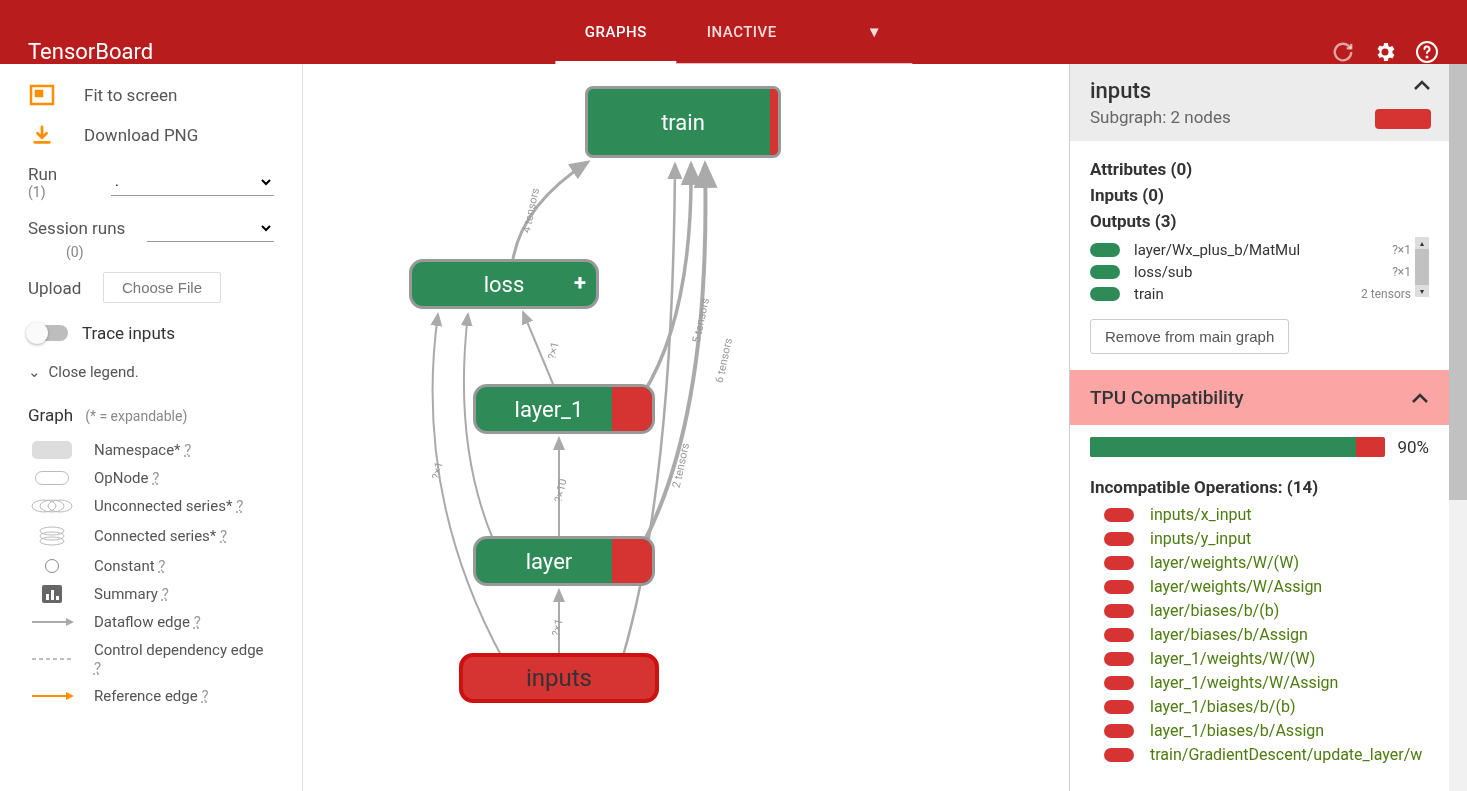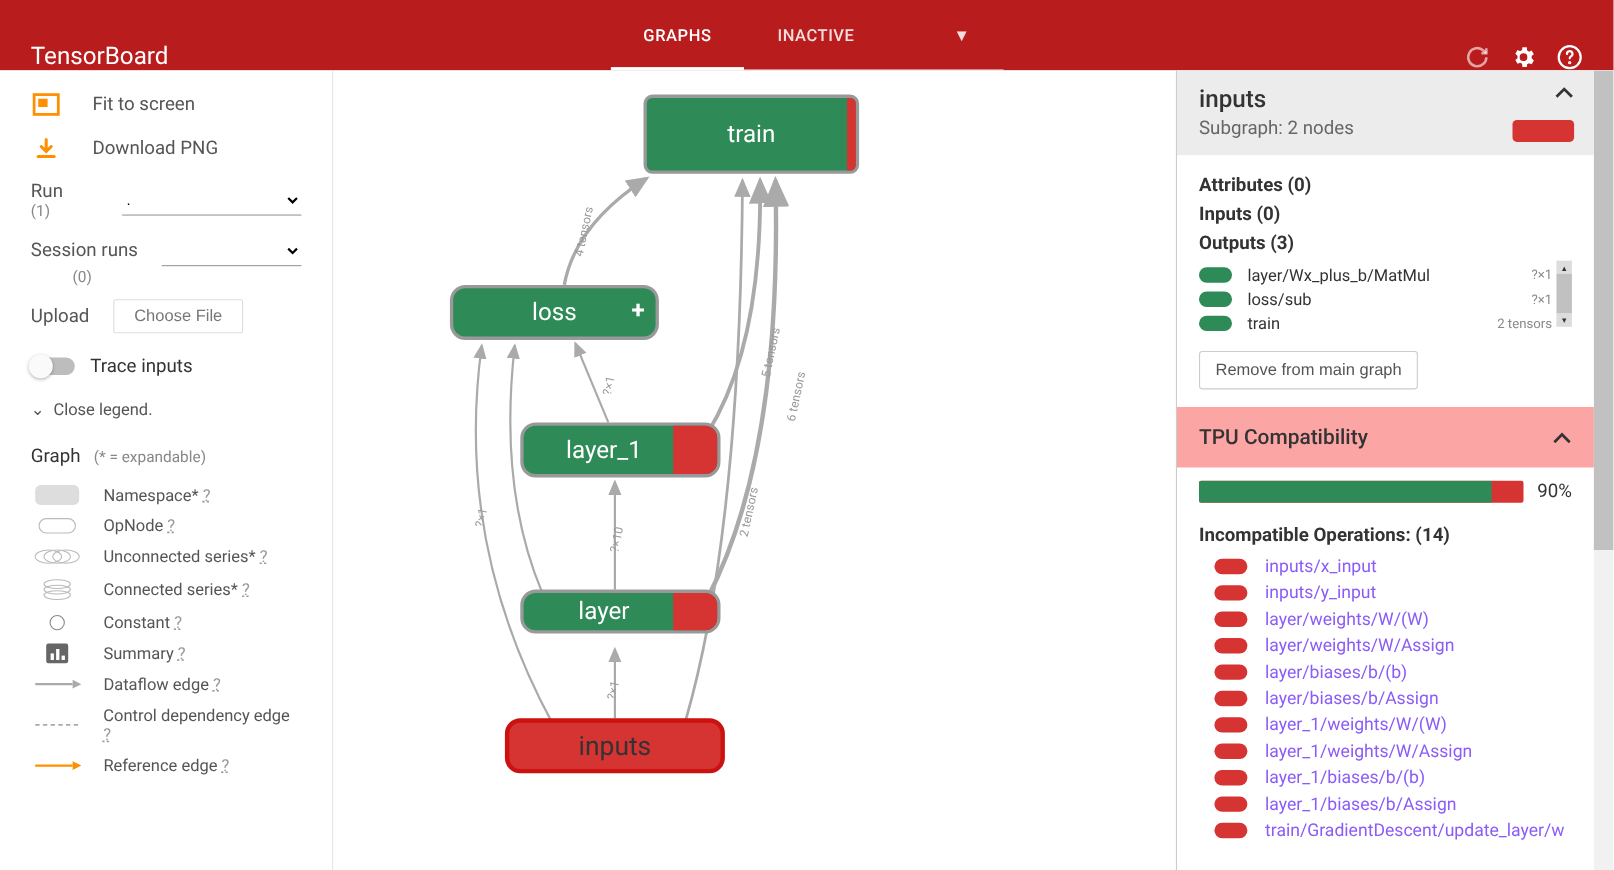--- a/index.html
+++ b/index.html
@@ -35,21 +35,21 @@
 .legend-icon { width: 48px; display: flex; justify-content: center; }
 .q { color: #999; text-decoration: underline dotted; cursor: help; }
 .canvas { flex: 1; background: #fff; position: relative; }
 .node { position: absolute; border-radius: 12px; display: flex; align-items: center; justify-content: center; font-size: 22px; }
 .node-train { left: 282px; top: 22px; width: 196px; height: 72px; background: #2e8b57; border: 3px solid #999; border-radius: 8px; color: #fff; }
 .node-train::after { content: ''; position: absolute; right: 0; top: 0; bottom: 0; width: 8px; background: #d63333; border-radius: 0 5px 5px 0; }
 .node-loss { left: 106px; top: 195px; width: 190px; height: 50px; background: #2e8b57; border: 3px solid #999; border-radius: 14px; color: #fff; }
 .plus-badge { position: absolute; right: 10px; top: 8px; color: #fff; font-size: 22px; font-weight: bold; }
 .node-layer1 { left: 170px; top: 320px; width: 182px; height: 50px; background: #2e8b57; border: 3px solid #999; border-radius: 14px; color: #fff; }
 .node-layer1::after { content: ''; position: absolute; right: 0; top: 0; bottom: 0; width: 40px; background: #d63333; border-radius: 0 11px 11px 0; }
-.node-layer { left: 170px; top: 472px; width: 182px; height: 40px; background: #2e8b57; border: 3px solid #999; border-radius: 14px; color: #fff; }
+.node-layer { left: 170px; top: 472px; width: 182px; height: 50px; background: #2e8b57; border: 3px solid #999; border-radius: 14px; color: #fff; }
 .node-layer::after { content: ''; position: absolute; right: 0; top: 0; bottom: 0; width: 40px; background: #d63333; border-radius: 0 11px 11px 0; }
 .node-inputs { left: 156px; top: 589px; width: 200px; height: 50px; background: #d63333; border: 4px solid #c11; border-radius: 14px; color: #333; font-size: 24px; }
 .edge-label { position: absolute; font-size: 11px; color: #999; transform: rotate(-78deg); }
 svg.graph-svg { position: absolute; left: 0; top: 0; width: 100%; height: 100%; pointer-events: none; }
 .rightpanel { width: 398px; background: #fff; border-left: 1px solid #ccc; overflow-y: auto; position: relative; }
 .rp-scrollbar { position: absolute; right: 0; top: 0; width: 18px; height: 100%; background: #f1f1f1; }
 .rp-scrollbar-thumb { background: #c1c1c1; height: 60%; width: 100%; }
 .rp-content { padding-right: 18px; }
 .rp-header { background: #ececec; padding: 14px 20px; display: flex; align-items: flex-start; position: relative; }
 .rp-header-text h2 { font-size: 22px; font-weight: 500; }
@@ -62,21 +62,21 @@
 .pill { width: 30px; height: 14px; border-radius: 8px; background: #2e8b57; flex-shrink: 0; }
 .rp-output-dim { margin-left: auto; font-size: 12px; color: #888; }
 .rp-btn { border: 1px solid #ccc; background: #fff; padding: 8px 14px; border-radius: 3px; margin: 12px 0 4px; cursor: pointer; font-size: 15px; color: #555; }
 .rp-tpu-header { background: #fca5a5; padding: 16px 20px; display: flex; align-items: center; justify-content: space-between; }
 .rp-tpu-header h2 { font-size: 19px; font-weight: 500; }
 .rp-bar-container { display: flex; align-items: center; gap: 12px; padding: 12px 20px; }
 .rp-bar { flex: 1; height: 20px; background: #d63333; border-radius: 2px; overflow: hidden; }
 .rp-bar-fill { height: 100%; background: #2e8b57; }
 .rp-incompat { padding: 8px 20px; }
 .rp-incompat h3 { font-size: 17px; font-weight: 700; margin-bottom: 8px; }
-.rp-incompat-item { display: flex; align-items: center; gap: 16px; margin: 5px 0; font-size: 16px; color: #8b5cf6; }
+.rp-incompat-item { display: flex; align-items: center; gap: 16px; margin: 5px 0; font-size: 16px; color: #4d7c0f; }
 .pill-red { width: 30px; height: 14px; border-radius: 8px; background: #d63333; flex-shrink: 0; margin-left: 14px; }
 .mini-scroll { display: inline-flex; flex-direction: column; width: 14px; background: #f1f1f1; margin-left: 4px; height: 60px; }
 .mini-scroll span { height: 12px; background: #ddd; display: flex; align-items: center; justify-content: center; font-size: 8px; }
 </style>
 </head>
 <body>
 
 <div class="header">
   <div class="header-title">TensorBoard</div>
   <div class="header-tabs">

